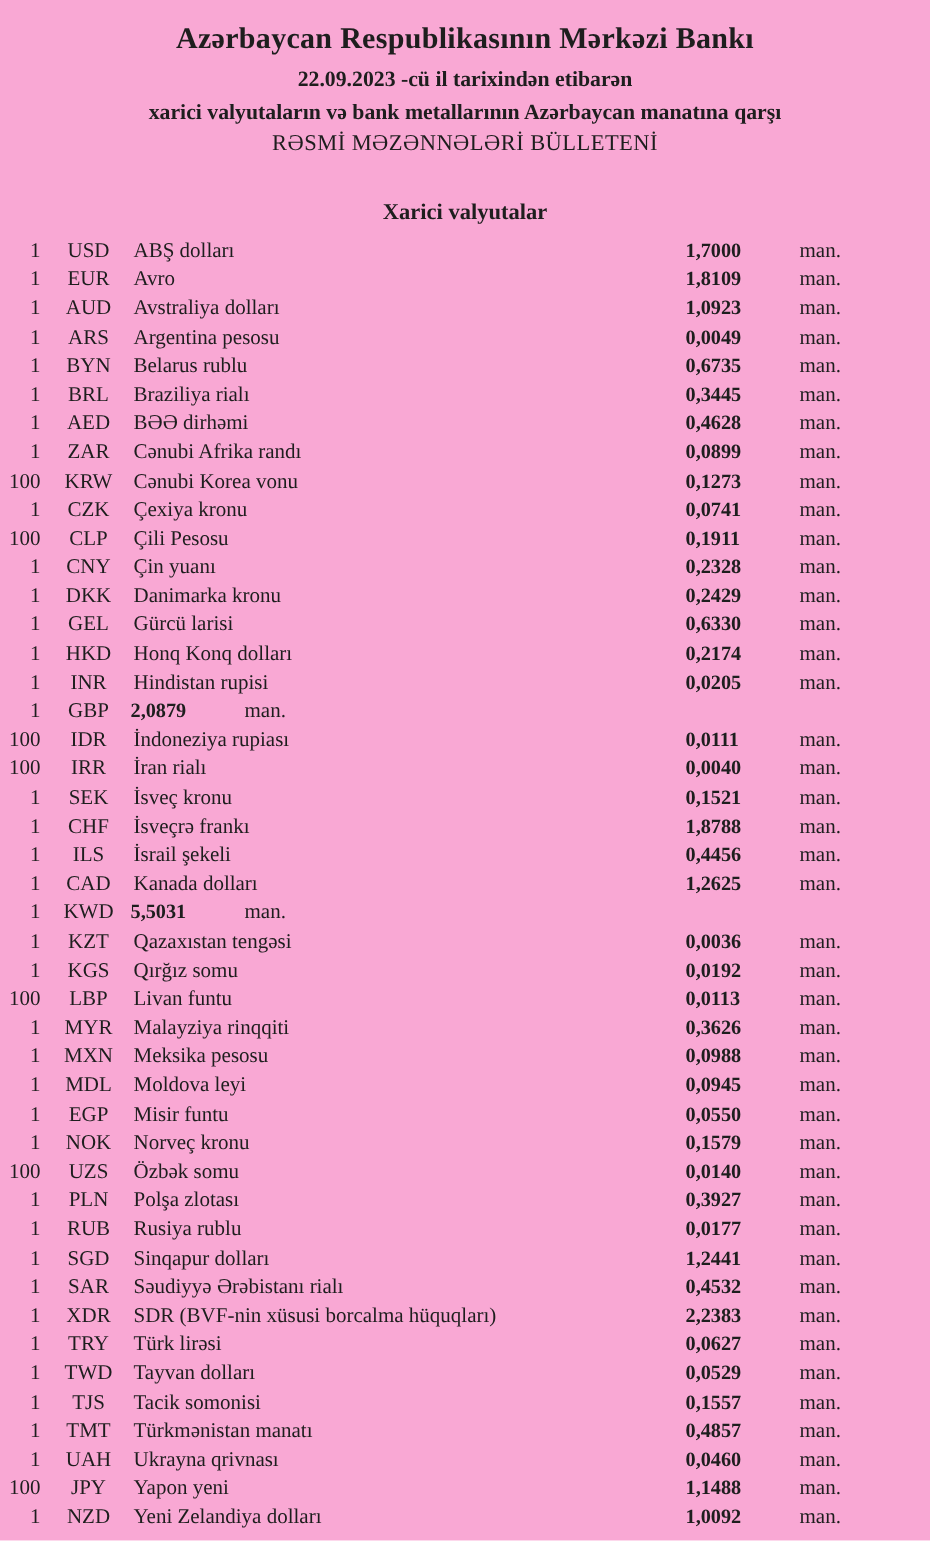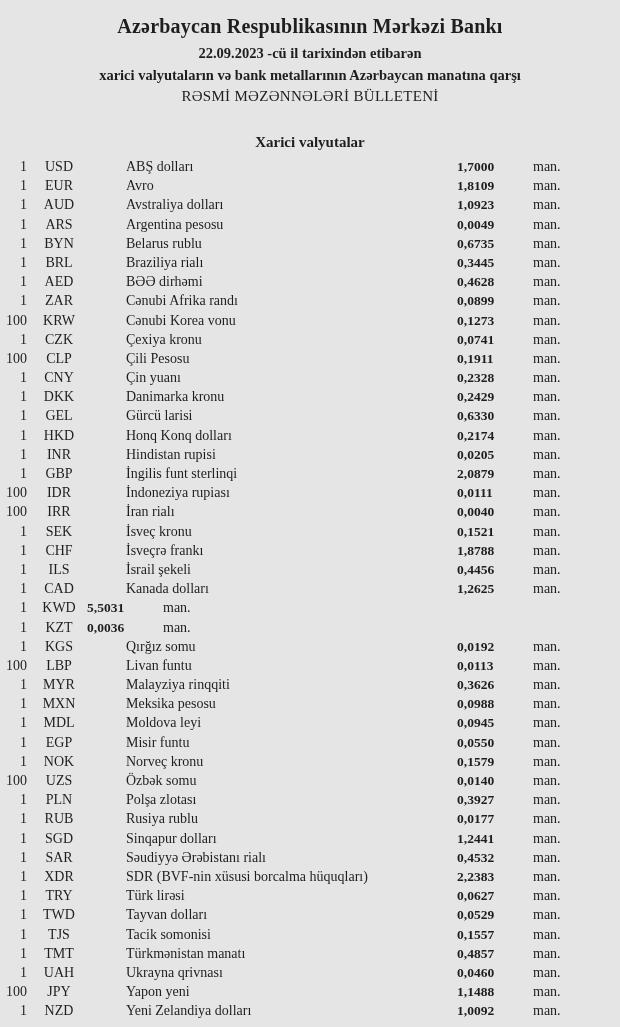--- a/index.html
+++ b/index.html
@@ -5,21 +5,21 @@
   html, body {
     margin: 0;
     padding: 0;
     background: #ffffff;
   }
   .page {
     position: relative;
     width: 620px;
     height: 1027px;
     margin: 0;
-    background: #e5e5e5;
+    background: #f9a8d4;
     color: #1e1e1e;
     font-family: "Liberation Serif", "DejaVu Serif", serif;
     overflow: hidden;
   }
   .doc-header {
     text-align: center;
     padding-top: 13px;
   }
   .bank-name {
     font-size: 20px;
@@ -75,21 +75,20 @@
     width: 56px;
     margin-left: 4px;
     text-align: center;
     flex: 0 0 auto;
   }
   .cell-name {
     flex: 1 1 auto;
     padding-left: 2px;
     overflow: hidden;
     text-overflow: ellipsis;
-    margin-left: 37px;
   }
   .cell-rate {
     width: 64px;
     font-weight: bold;
     font-size: 13.5px;
     flex: 0 0 auto;
   }
   .cell-unit {
     width: 45px;
     padding-left: 12px;
@@ -220,21 +219,20 @@
       <div class="rate-row">
       <span class="cell-qty">1</span>
       <span class="cell-code">INR</span>
       <span class="cell-name">Hindistan rupisi</span>
       <span class="cell-rate">0,0205</span>
       <span class="cell-unit">man.</span>
     </div>
       <div class="rate-row">
       <span class="cell-qty">1</span>
       <span class="cell-code">GBP</span>
-      <span class="cell-name">İngilis funt sterlinqi</span>
       <span class="cell-rate">2,0879</span>
       <span class="cell-unit">man.</span>
     </div>
       <div class="rate-row">
       <span class="cell-qty">100</span>
       <span class="cell-code">IDR</span>
       <span class="cell-name">İndoneziya rupiası</span>
       <span class="cell-rate">0,0111</span>
       <span class="cell-unit">man.</span>
     </div>
@@ -275,20 +273,21 @@
     </div>
       <div class="rate-row">
       <span class="cell-qty">1</span>
       <span class="cell-code">KWD</span>
       <span class="cell-rate">5,5031</span>
       <span class="cell-unit">man.</span>
     </div>
       <div class="rate-row">
       <span class="cell-qty">1</span>
       <span class="cell-code">KZT</span>
+      <span class="cell-name">Qazaxıstan tengəsi</span>
       <span class="cell-rate">0,0036</span>
       <span class="cell-unit">man.</span>
     </div>
       <div class="rate-row">
       <span class="cell-qty">1</span>
       <span class="cell-code">KGS</span>
       <span class="cell-name">Qırğız somu</span>
       <span class="cell-rate">0,0192</span>
       <span class="cell-unit">man.</span>
     </div>

